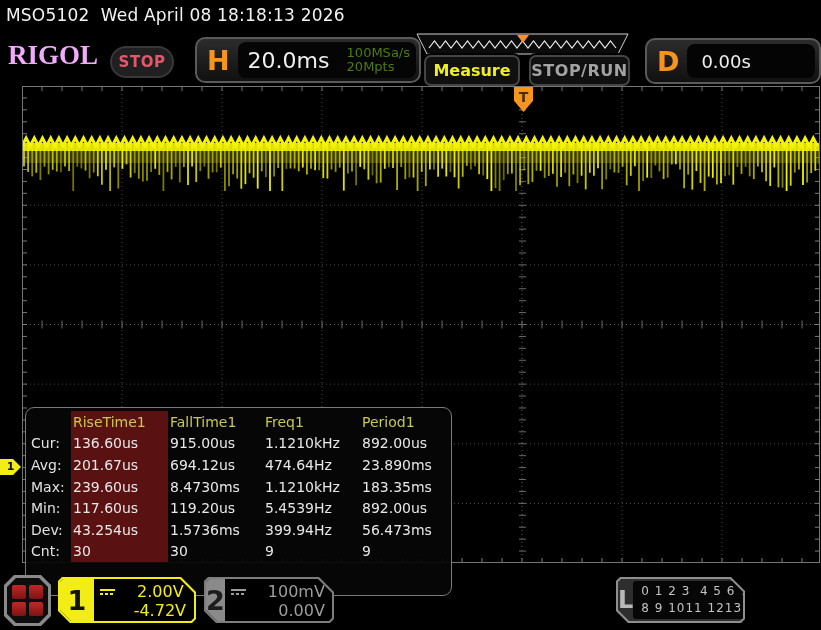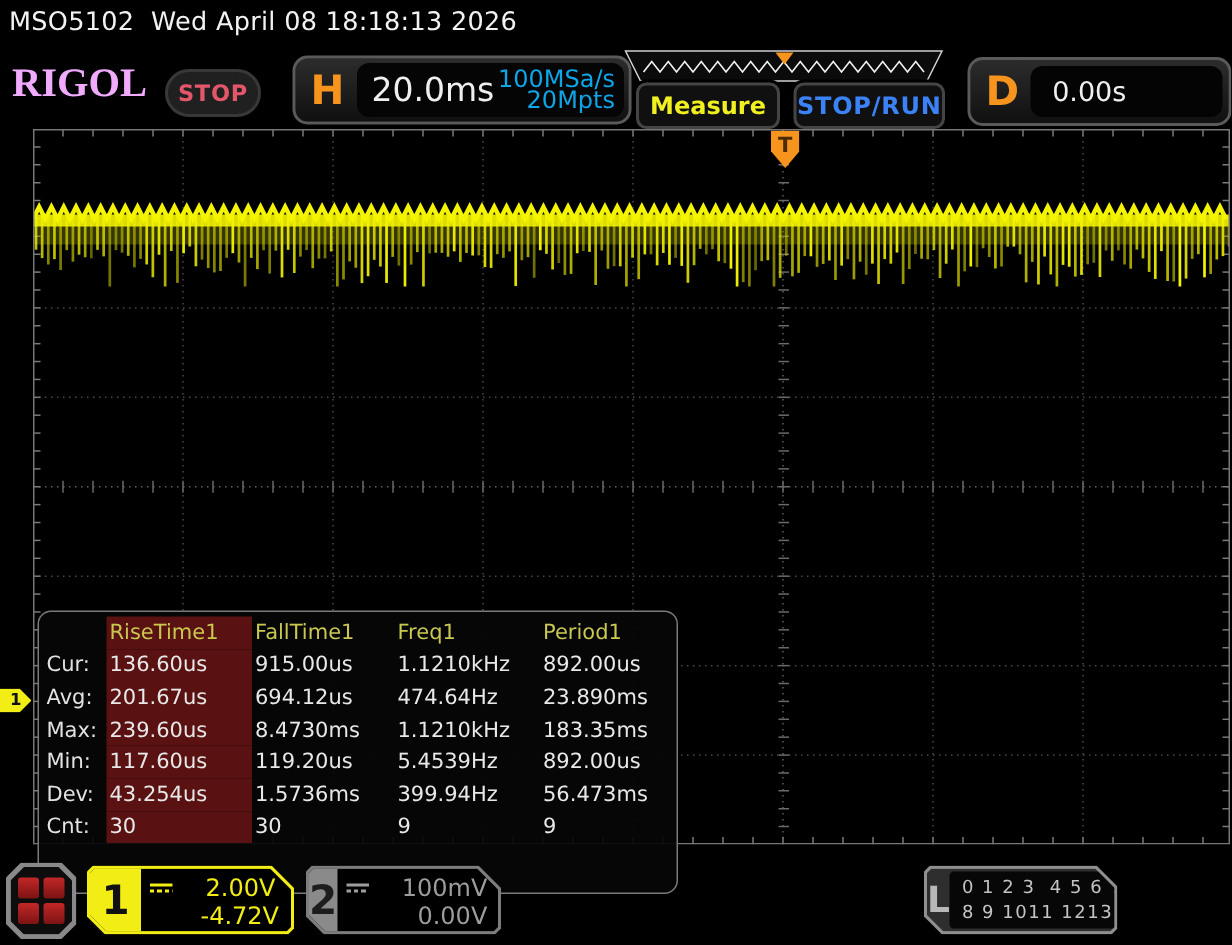--- a/index.html
+++ b/index.html
@@ -16,28 +16,28 @@
         font-size:27px;color:#f0abfc;letter-spacing:0px;}
   #stop-badge{left:110px;top:46px;width:60px;height:28px;border-radius:16px;
         background:#202020;border:2px solid #383838;color:#e4576b;font-weight:bold;
         font-size:15px;display:flex;align-items:center;justify-content:center;letter-spacing:.5px;}
   .hdr-block{background:linear-gradient(#2c2c2c,#101010);border:2px solid #5a5a5a;border-radius:10px;}
   #h-block{left:195px;top:37px;width:222px;height:42px;display:flex;align-items:center;}
   .h-letter{color:#f7941d;font-size:27px;font-weight:bold;padding:0 8px 0 10px;}
   .h-inner{flex:1;height:36px;background:#050505;border-radius:8px;margin-right:3px;
            display:flex;align-items:center;}
   #timebase{color:#efefef;font-size:22px;padding-left:10px;}
-  .rate-stack{margin-left:auto;text-align:right;color:#0ea5e9;font-size:16px;
+  .rate-stack{margin-left:auto;color:#4d7c0f;font-size:13px;
               line-height:14px;padding-right:6px;}
   #preview-strip{left:407px;top:33px;width:230px;height:23px;}
   .scope-btn{top:55px;height:27px;background:#101010;border:2px solid #454545;border-radius:7px;
              box-shadow:0 0 0 2px #000;display:flex;align-items:center;justify-content:center;
              font-size:16px;font-weight:bold;}
   #measure-btn{left:424px;width:92px;color:#f0ef1f;}
-  #stoprun-btn{left:529px;width:97px;color:#3b82f6;letter-spacing:.5px;}
+  #stoprun-btn{left:529px;width:97px;color:#a3a3a3;letter-spacing:.5px;}
   #d-block{left:645px;top:38px;width:172px;height:42px;display:flex;align-items:center;}
   .d-inner{flex:1;height:34px;background:#040404;border-radius:8px;margin-right:4px;
            display:flex;align-items:center;color:#efefef;font-size:18px;padding-left:14px;}
 
   
   #grid-wrap{left:22px;top:86px;width:798px;height:477px;}
 
   
   #trig-marker{left:514px;top:87px;width:19px;height:25px;background:#f7941d;
     clip-path:polygon(0 0,100% 0,100% 55%,50% 100%,0 55%);

